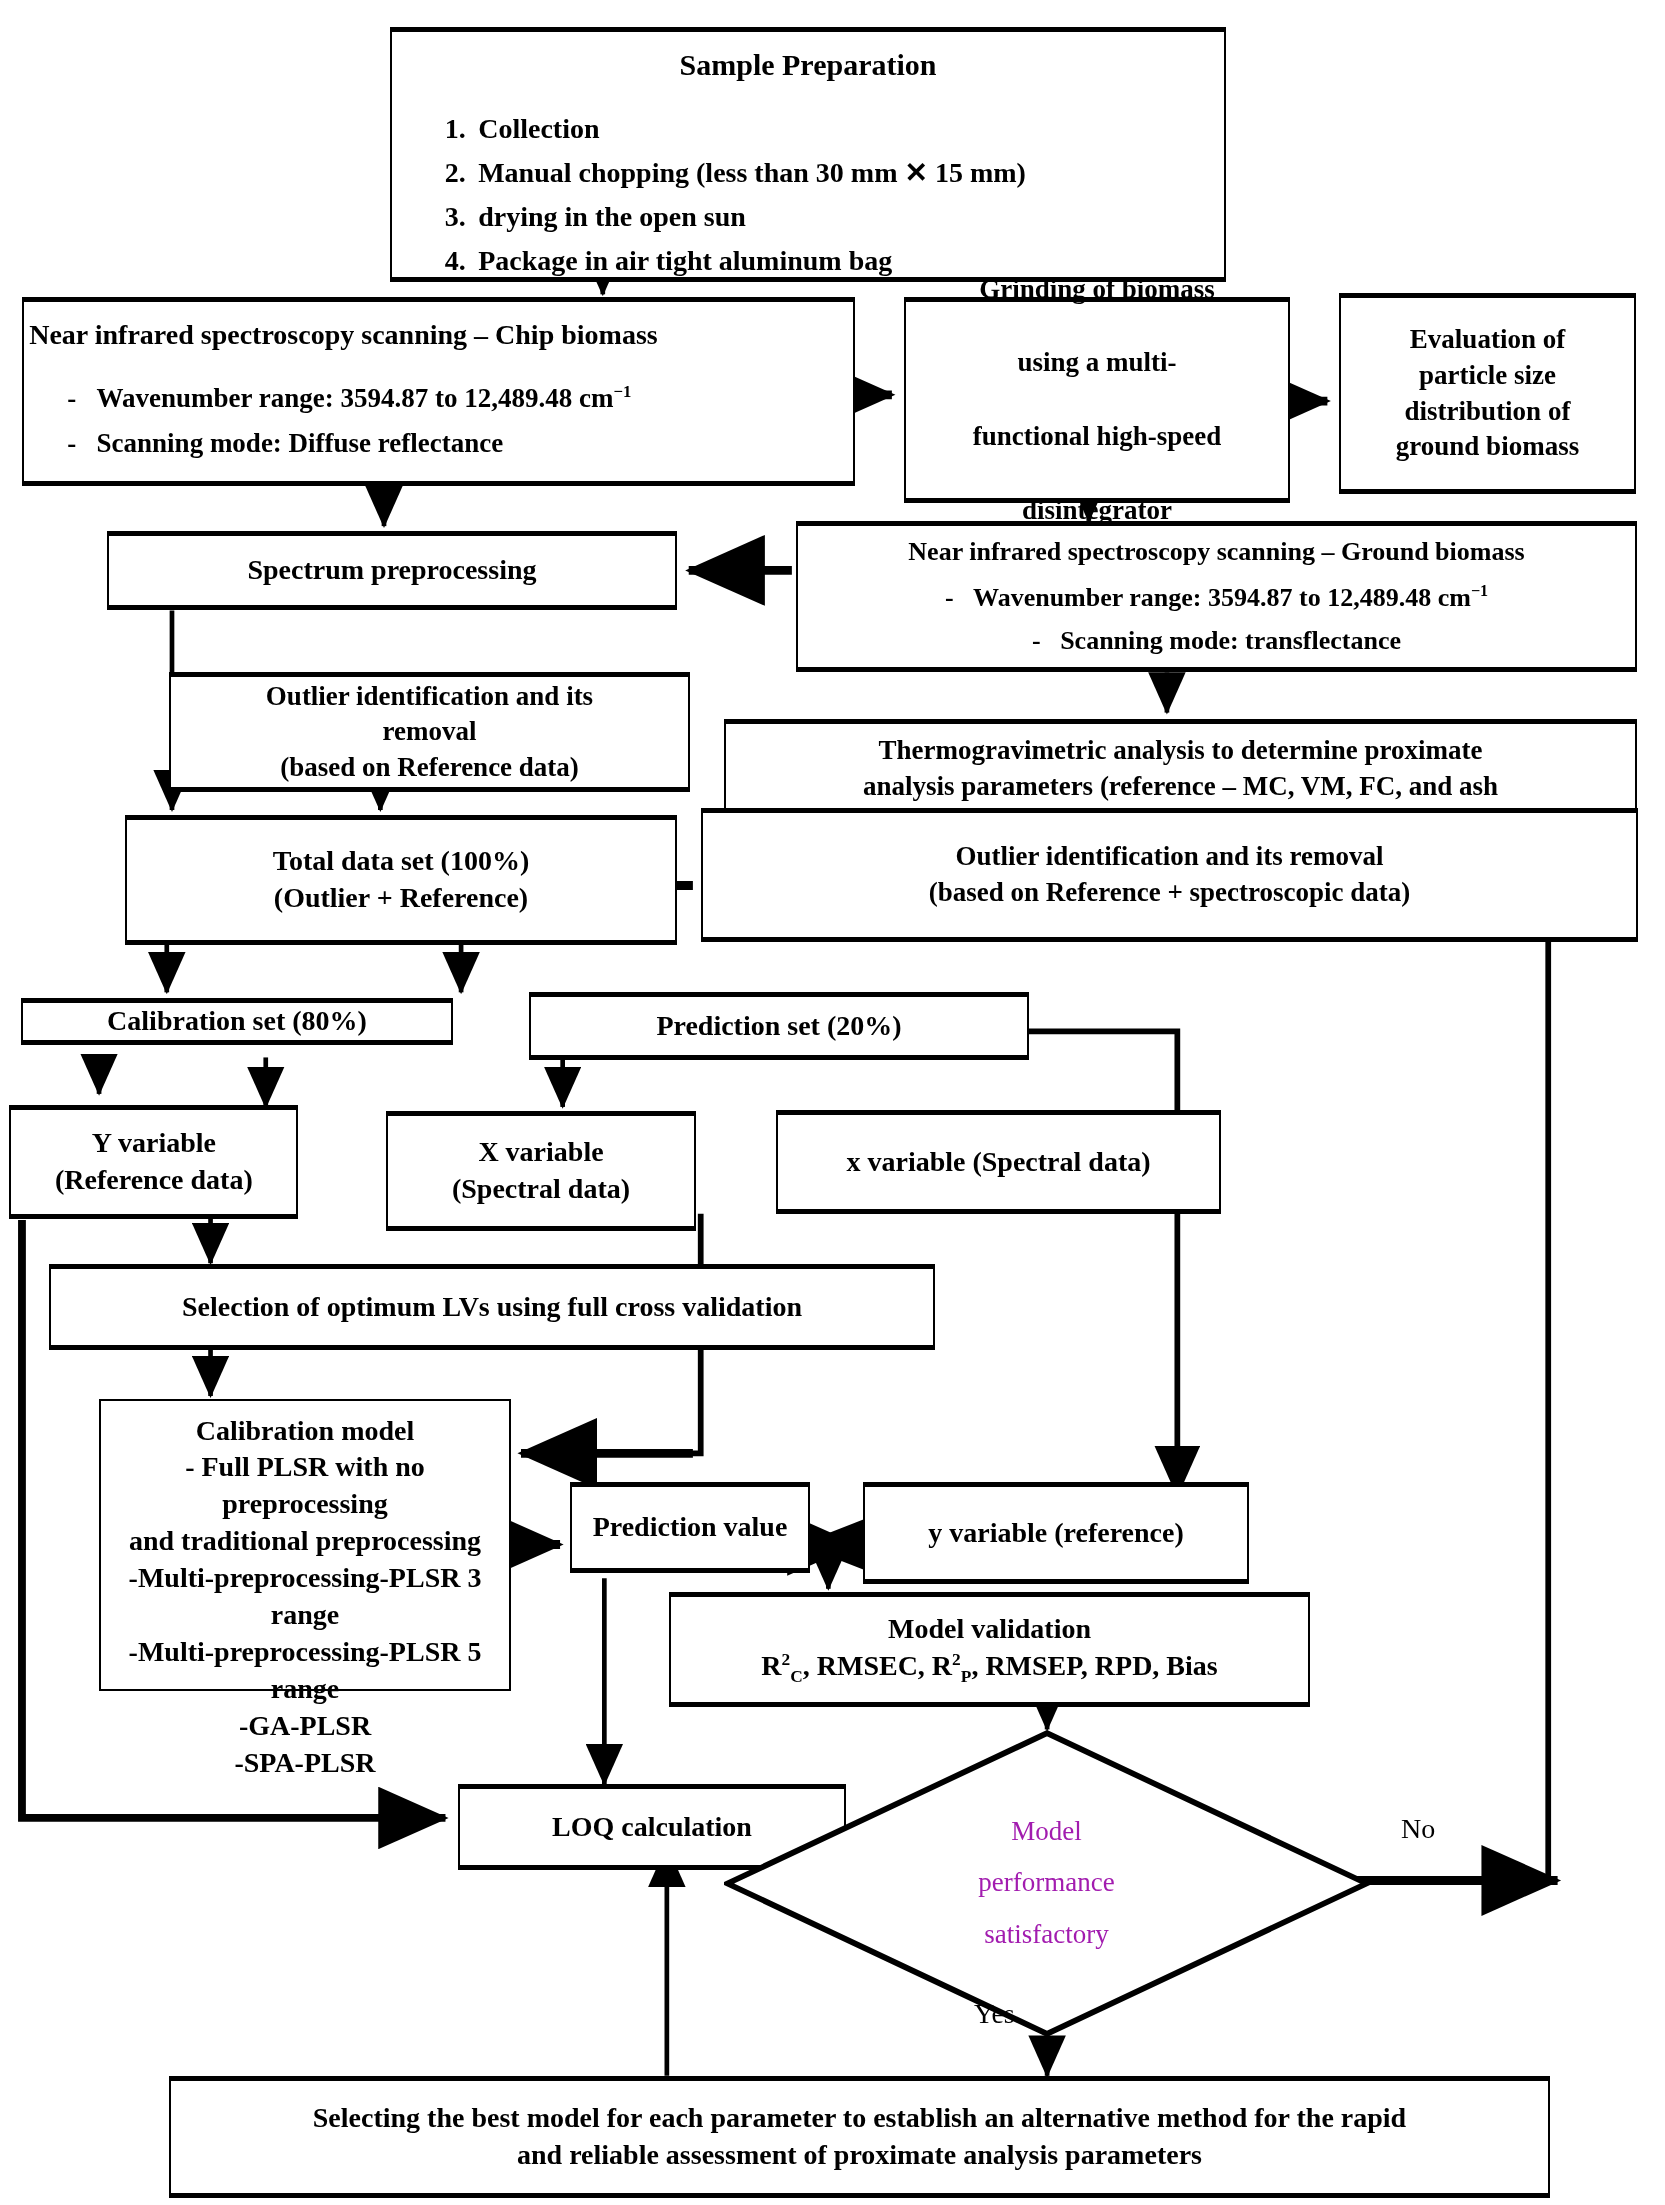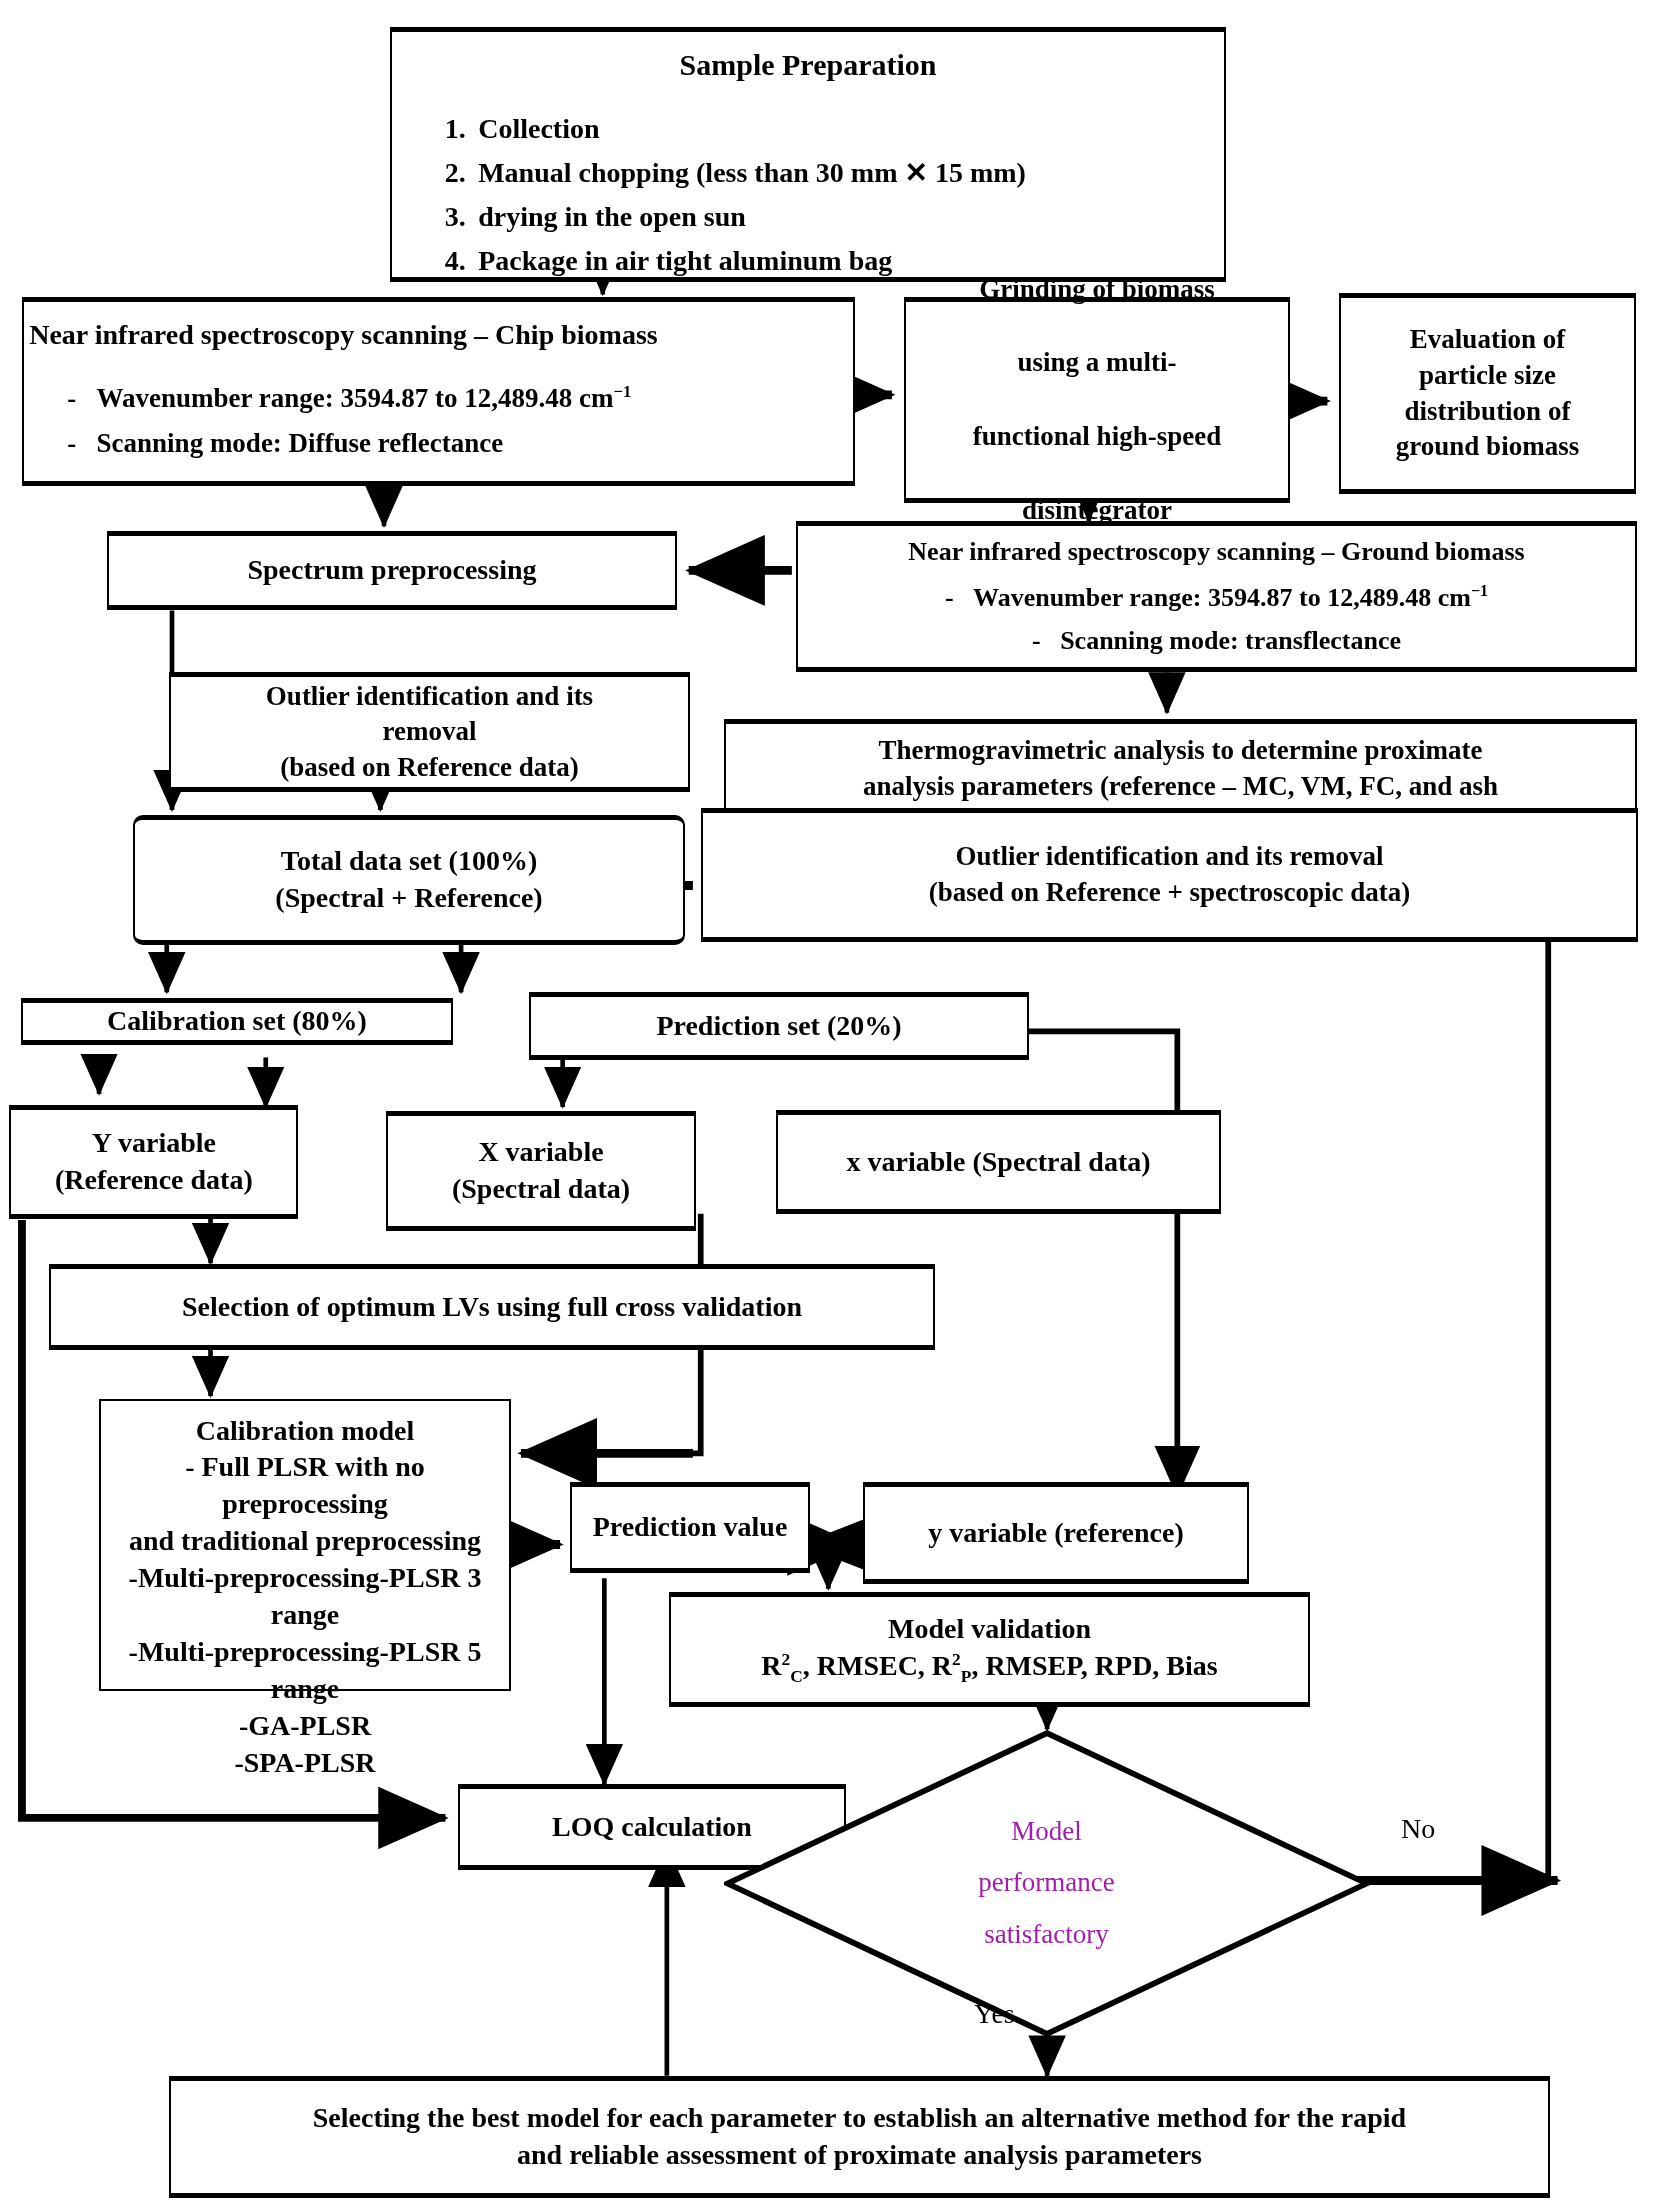--- a/index.html
+++ b/index.html
@@ -192,23 +192,23 @@
     <span>Outlier identification and its</span>
     <span>removal</span>
     <span>(based on Reference data)</span>
   </div>
 
   <div class="node thick f52" style="left:724px; top:719px; width:913px; height:99px;">
     <span>Thermogravimetric analysis to determine proximate</span>
     <span>analysis parameters (reference – MC, VM, FC, and ash</span>
   </div>
 
-  <div class="node thick f54" style="left:133px; top:815px; width:552px; height:130px;border-radius:10px;">
+  <div class="node thick f54" style="left:125px; top:815px; width:552px; height:130px;">
     <span>Total data set (100%)</span>
-    <span>(Spectral + Reference)</span>
+    <span>(Outlier + Reference)</span>
   </div>
 
   <div class="node thick f52" style="left:701px; top:808px; width:937px; height:134px;">
     <span>Outlier identification and its removal</span>
     <span>(based on Reference + spectroscopic data)</span>
   </div>
 
   <div class="node thick f54" style="left:21px; top:998px; width:432px; height:47px;text-align:right;">
     <span>Calibration set (80%)</span>
   </div>

